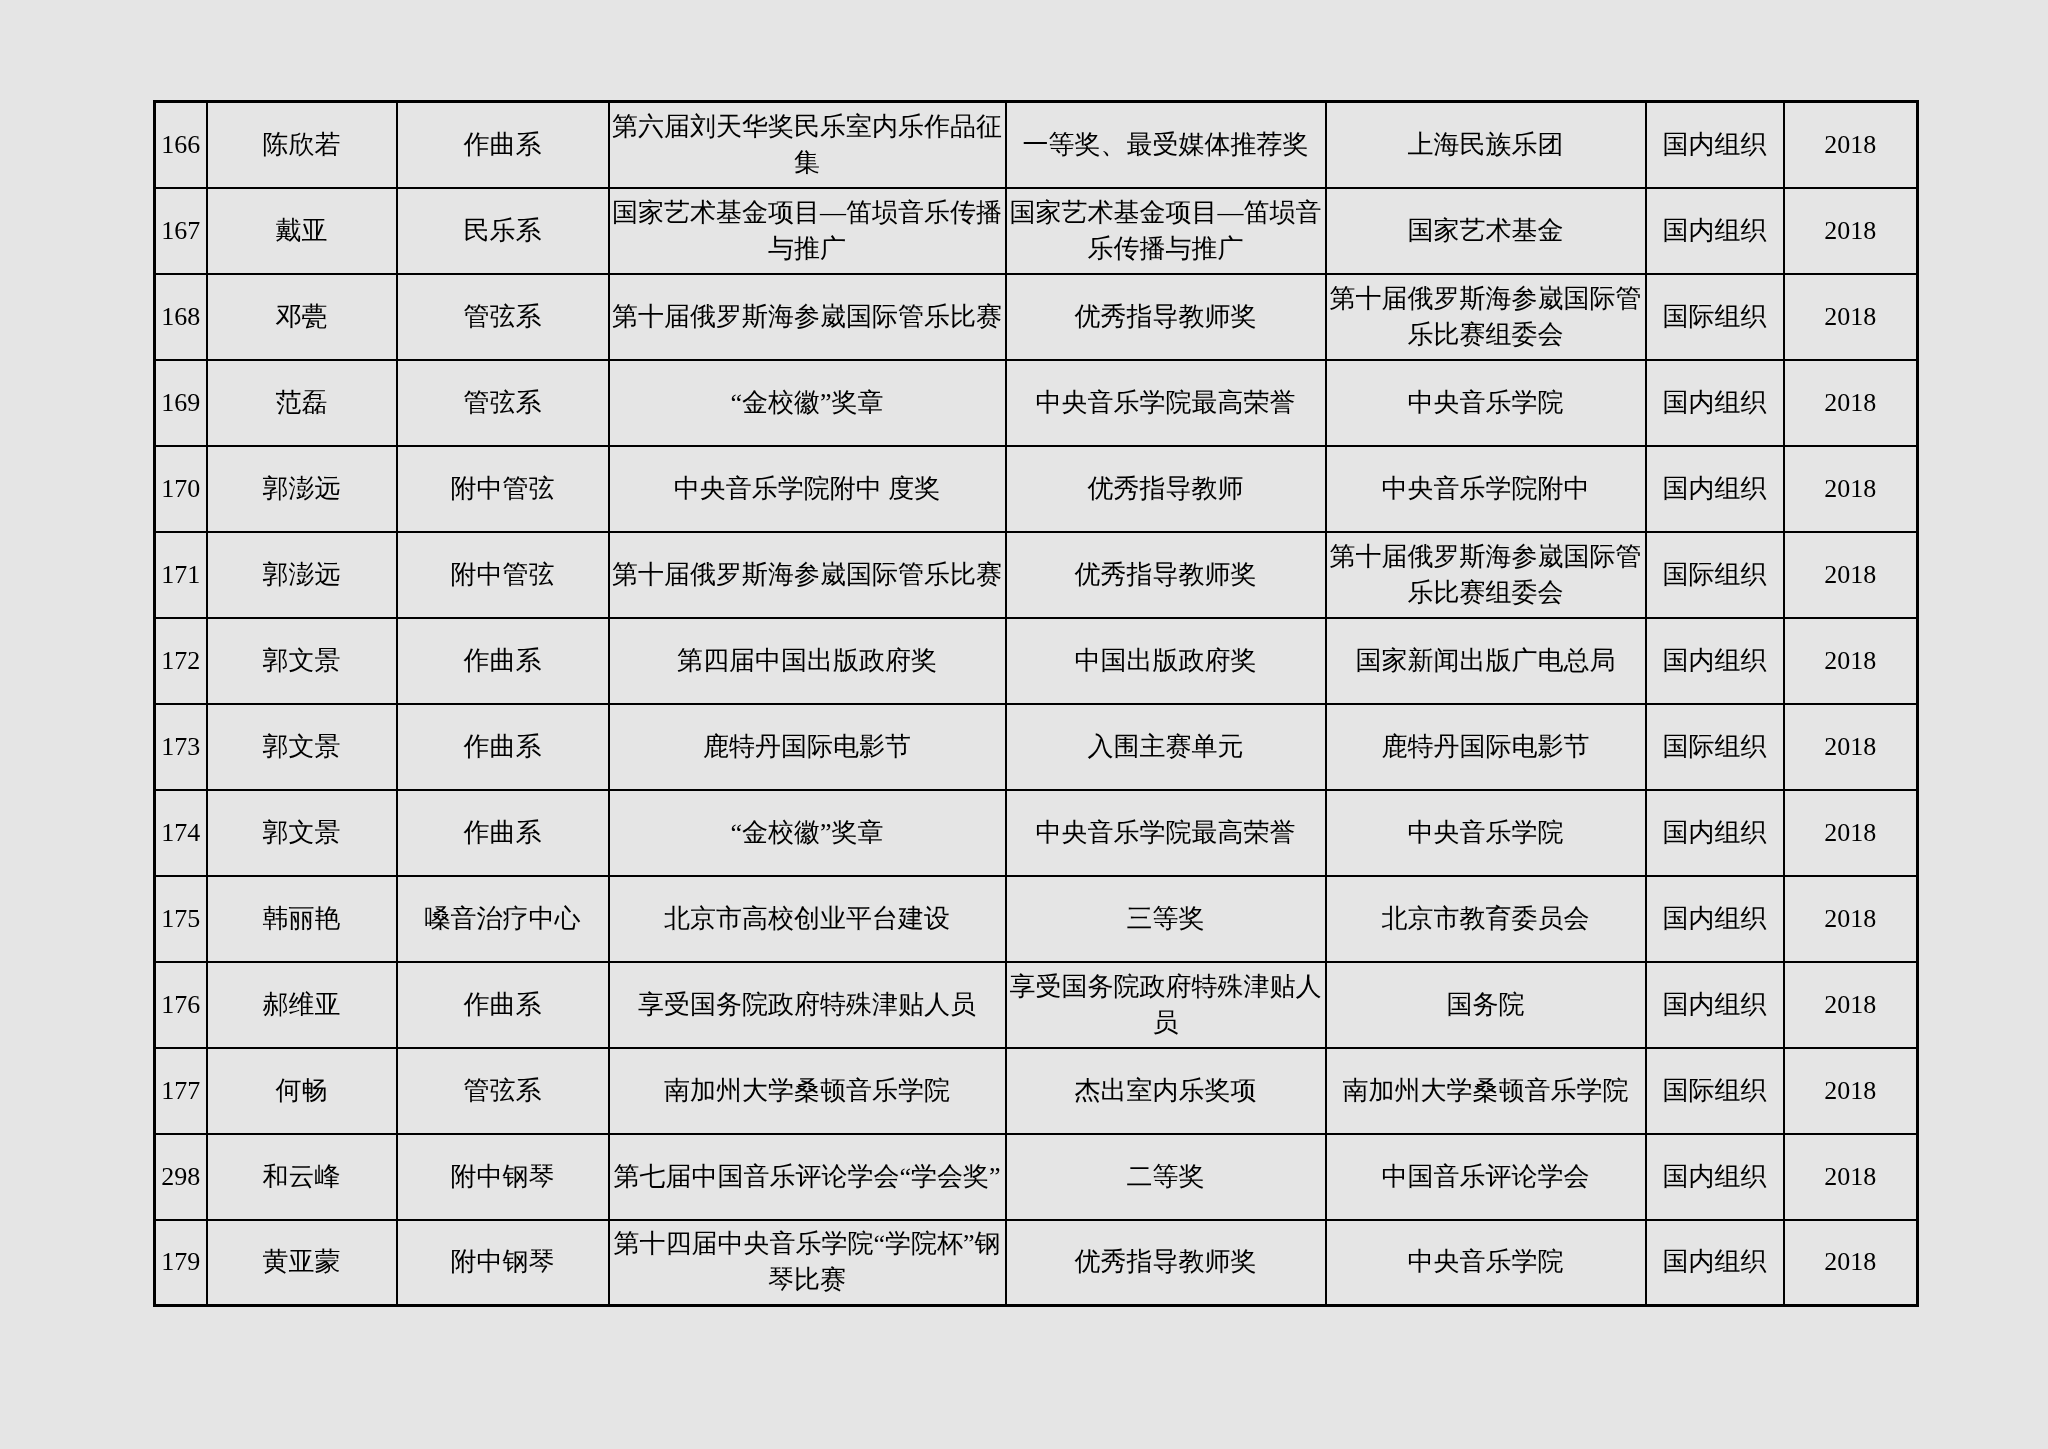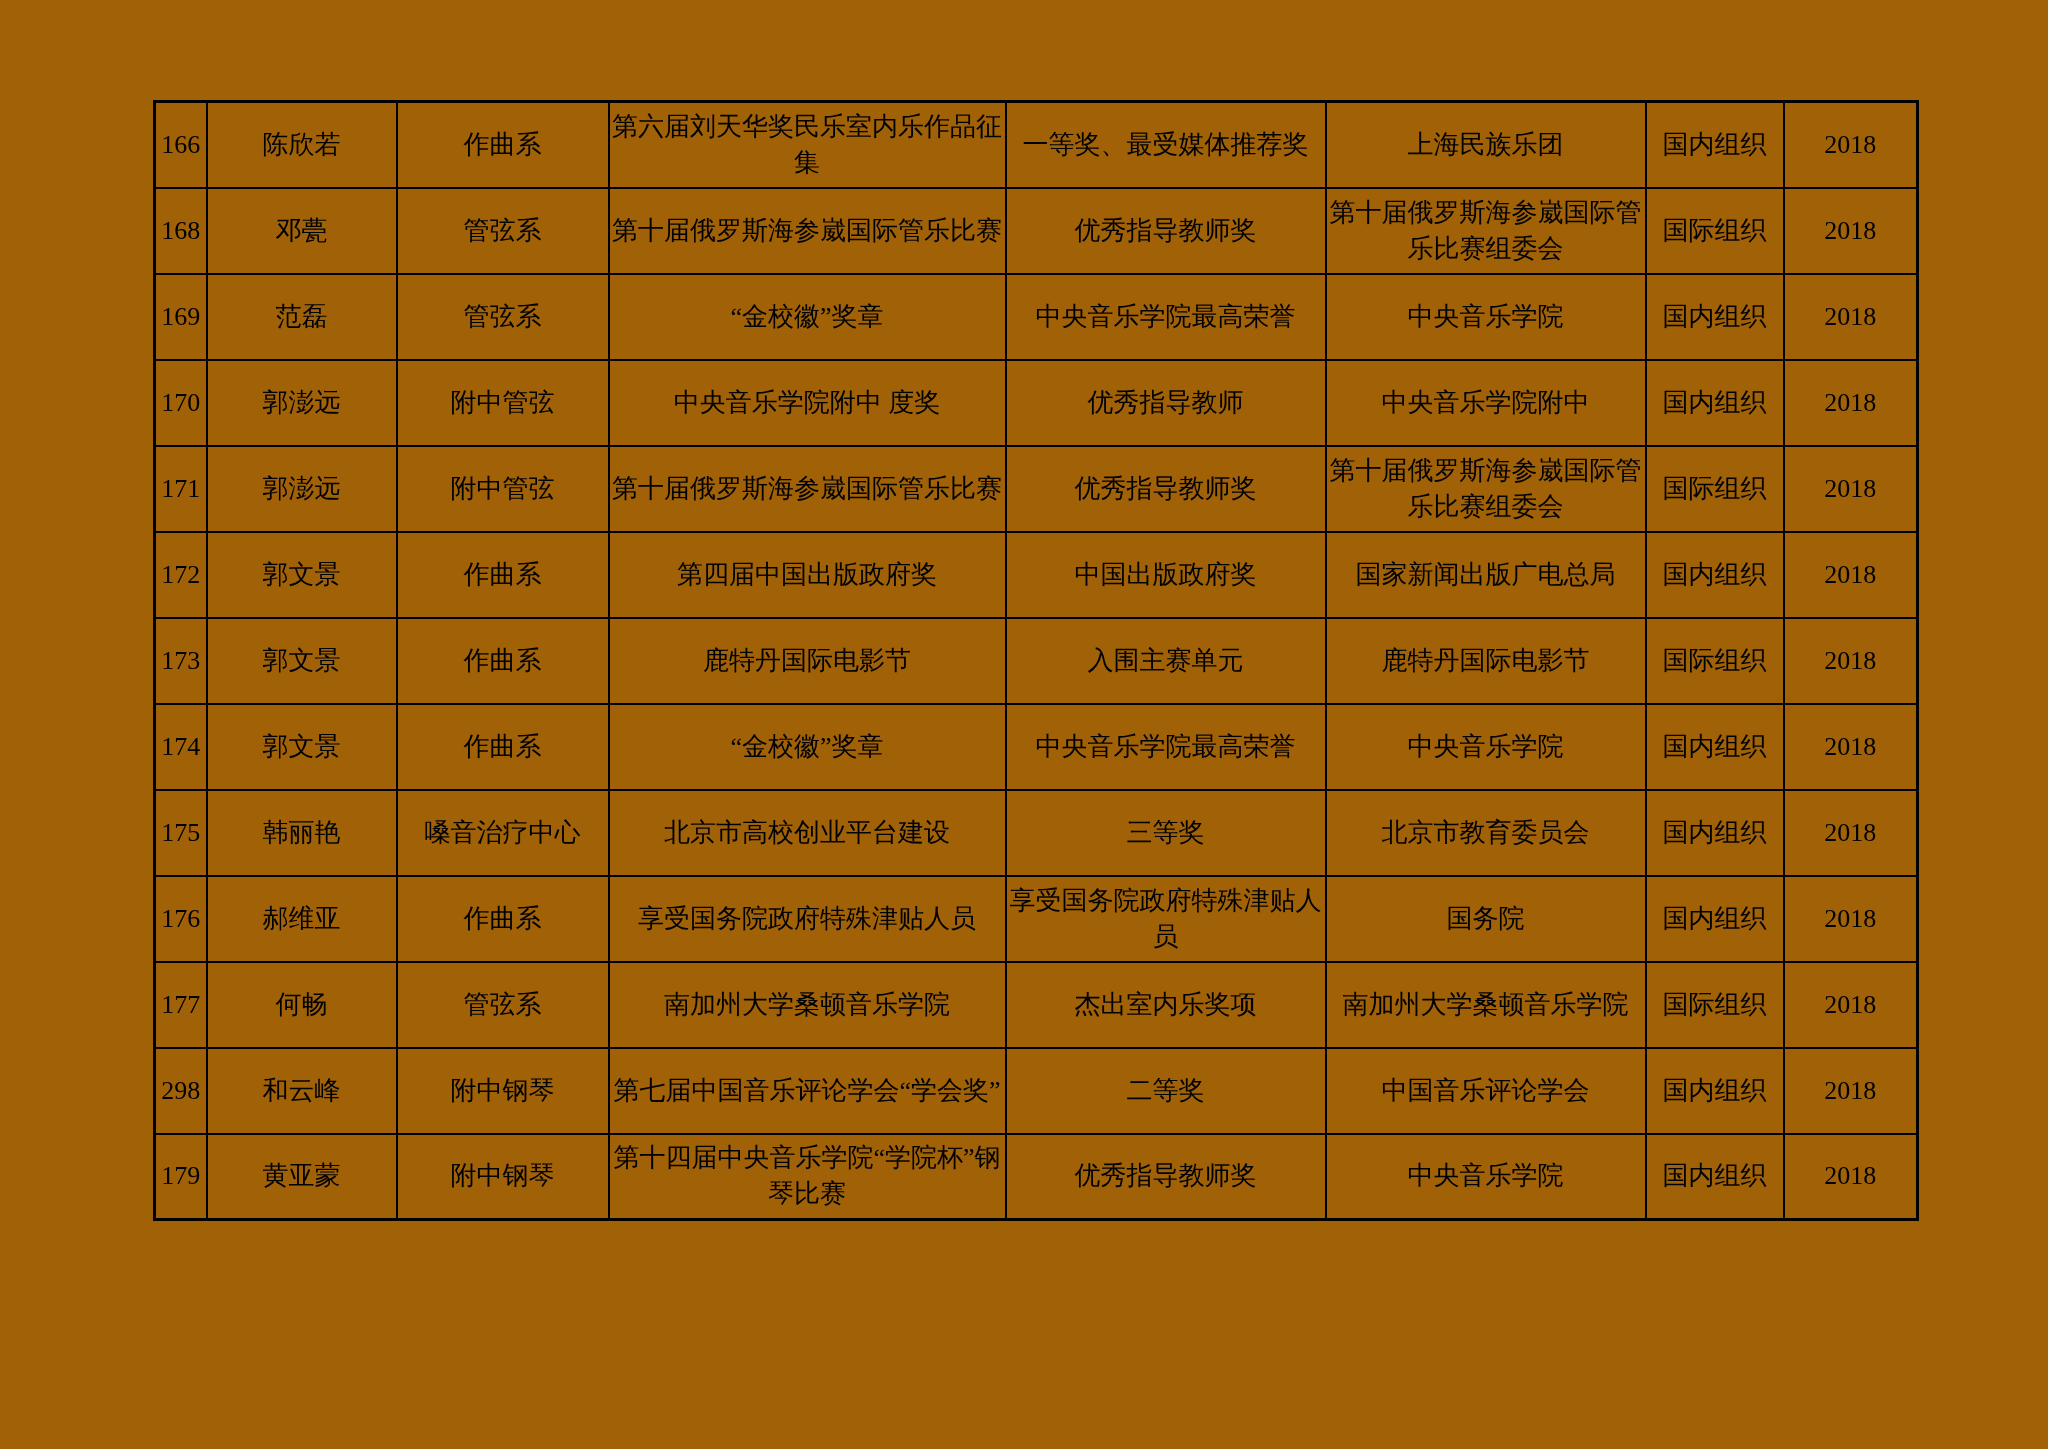--- a/index.html
+++ b/index.html
@@ -10,21 +10,21 @@
   body {
     width: 2048px;
     height: 1449px;
     position: relative;
     font-family: "Liberation Serif", "DejaVu Serif", serif;
     color: #000000;
   }
   .page {
     position: absolute;
     inset: 0;
-    background: #a16207;
+    background: #e5e5e5;
   }
   .table-wrap {
     position: absolute;
     left: 153px;
     top: 100px;
   }
   table.awards {
     border-collapse: collapse;
     table-layout: fixed;
     width: 1763px;
@@ -75,20 +75,30 @@
     <td>166</td>
     <td>陈欣若</td>
     <td>作曲系</td>
     <td>第六届刘天华奖民乐室内乐作品征集</td>
     <td>一等奖、最受媒体推荐奖</td>
     <td>上海民族乐团</td>
     <td>国内组织</td>
     <td>2018</td>
   </tr>
           <tr>
+    <td>167</td>
+    <td>戴亚</td>
+    <td>民乐系</td>
+    <td>国家艺术基金项目—笛埙音乐传播与推广</td>
+    <td>国家艺术基金项目—笛埙音乐传播与推广</td>
+    <td>国家艺术基金</td>
+    <td>国内组织</td>
+    <td>2018</td>
+  </tr>
+          <tr>
     <td>168</td>
     <td>邓甍</td>
     <td>管弦系</td>
     <td>第十届俄罗斯海参崴国际管乐比赛</td>
     <td>优秀指导教师奖</td>
     <td>第十届俄罗斯海参崴国际管乐比赛组委会</td>
     <td>国际组织</td>
     <td>2018</td>
   </tr>
           <tr>

